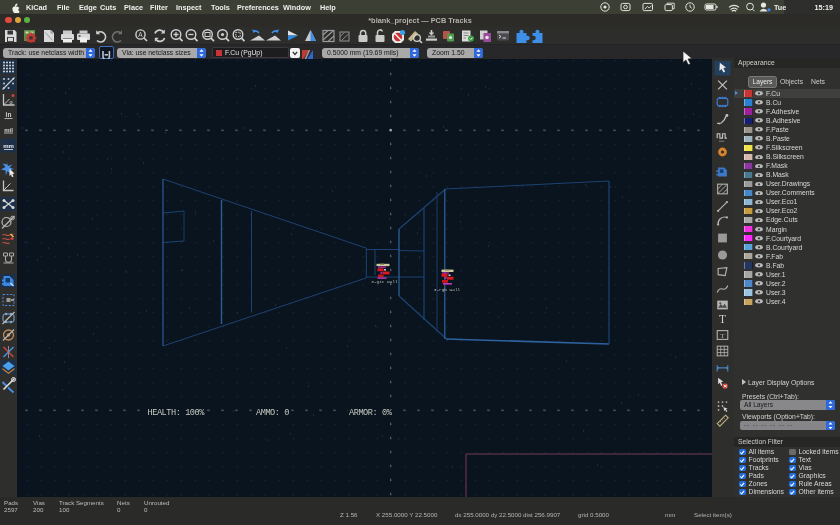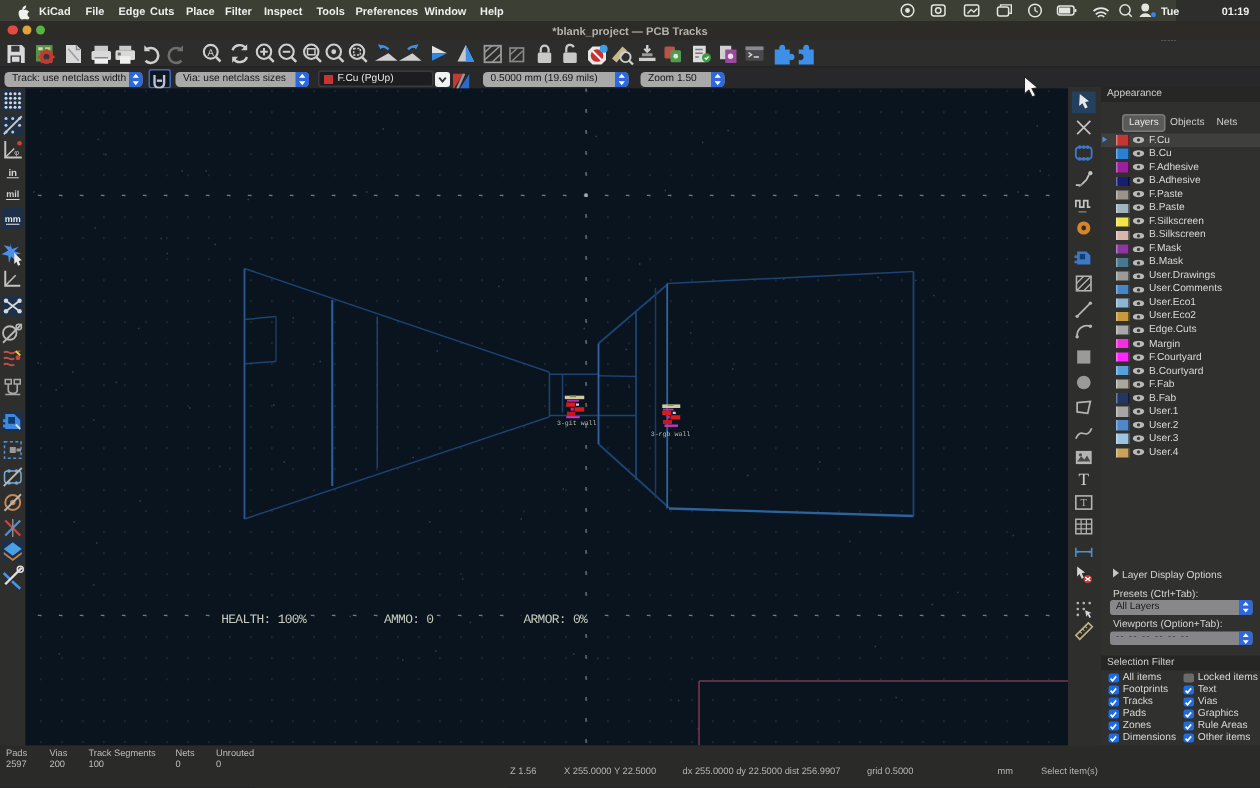--- a/index.html
+++ b/index.html
@@ -74,21 +74,21 @@
         <path d="M120 6v2" stroke-width="1.2"></path>
         <path d="M133.5 9.6a4.8 4.8 0 0 1 7 0M132 7.4a7.2 7.2 0 0 1 10 0M134.9 11.4a2.6 2.6 0 0 1 4.2 0" stroke-width="1.1"></path>
         <circle cx="153" cy="6.6" r="3.4"></circle>
         <path d="M155.5 9.2l2 2"></path>
       </g>
       <circle cx="166.5" cy="5" r="2.6" fill="#e4e4e1"></circle>
       <path d="M162.6 11.4a4.4 4.4 0 0 1 8 0z" fill="#e4e4e1"></path>
       <circle cx="172" cy="9.8" r="1.6" fill="#3c82f7"></circle>
     </svg>
     <span class="mi" style="left:774px;font-weight:600;font-size:7.2px;">Tue 25 Jul</span>
-    <span class="mi" style="left:814.5px;font-weight:600;font-size:7.2px;">01:19</span>
+    <span class="mi" style="left:814.5px;font-weight:600;font-size:7.2px;">15:19</span>
   </div>
   <div id="titlebar" class="abs"></div>
   <div class="tl" style="left:5.2px;background:#e2493f;"></div>
   <div class="tl" style="left:14.5px;background:#dfa33c;"></div>
   <div class="tl" style="left:23.8px;background:#57b444;"></div>
   <div id="title">*blank_project — PCB Tracks</div>
   <div id="toolbar1" class="abs">
     <svg width="560" height="17" viewBox="0 0 560 17">
 
       <path d="M5 3h9.5l2 2V15H5z" fill="#d9d9d9"></path>

